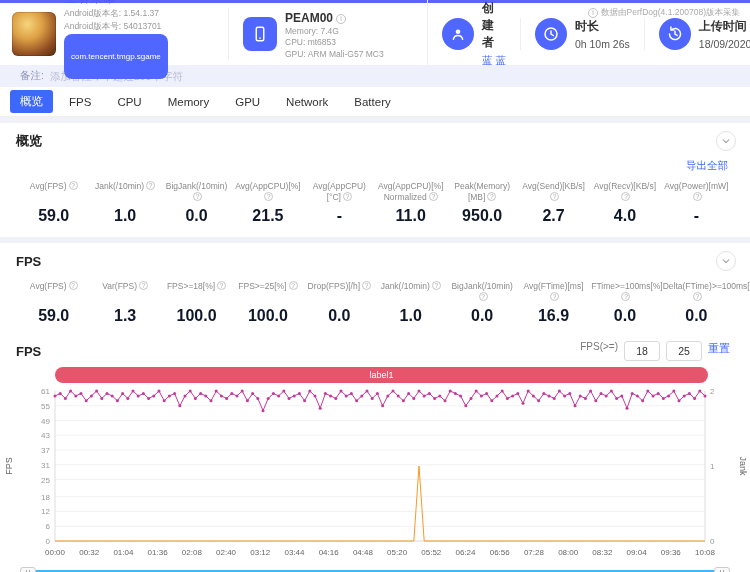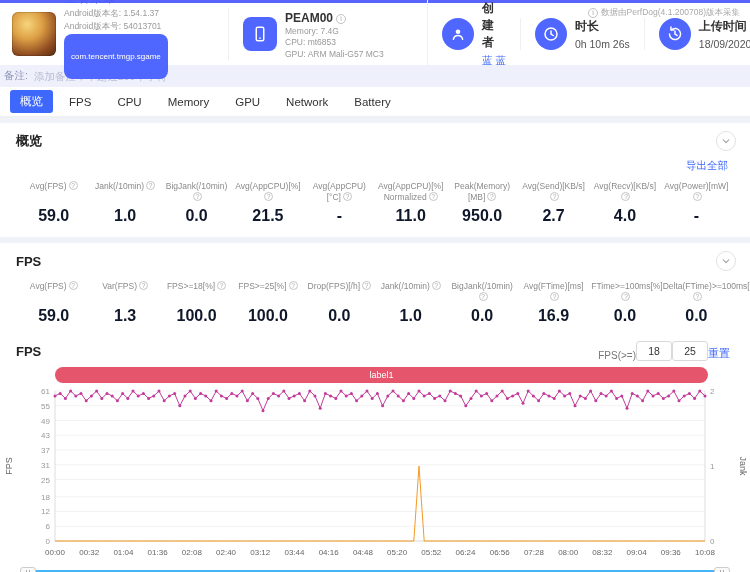--- a/index.html
+++ b/index.html
@@ -20,21 +20,21 @@
   .round-icon{width:32px;height:32px;border-radius:50%;background:#4f67ff;display:flex;align-items:center;justify-content:center;flex:none;}
   .dev-meta{display:flex;flex-direction:column;gap:0;width:128px;}
   .dev-name{font-size:12px;font-weight:bold;color:#333;}
   .kv-label{font-size:12px;font-weight:bold;color:#333;margin-bottom:3px;}
   .kv-value{font-size:10.5px;color:#555;white-space:nowrap;}
   .kv-value.blue{color:#3e68fc;}
   .mini-info{display:inline-block;width:10px;height:10px;border:1px solid #c2c2c2;border-radius:50%;
     color:#aaa;font-size:7px;line-height:8px;text-align:center;margin-left:3px;vertical-align:1px;}
   .src-note{position:absolute;top:4px;right:10px;font-size:8.5px;color:#aaa;display:flex;align-items:center;gap:3px;}
   
-  .remarks{height:22px;background:#eef0fb;display:flex;align-items:center;padding:0 4px;font-size:10.5px;}
+  .remarks{height:22px;background:#eef0fb;display:flex;align-items:center;padding:0 20px;font-size:10.5px;}
   .remarks .rlabel{color:#8f93b8;margin-right:6px;}
   .remarks input{border:none;background:transparent;outline:none;font-size:10.5px;color:#666;width:320px;}
   .remarks input::placeholder{color:#b9bdd6;}
   
   .tabbar{height:30px;display:flex;align-items:center;padding:0 10px;gap:6px;border-bottom:1px solid #f0f0f0;background:#fff;}
   .tab{font-size:11.5px;color:#333;padding:4px 10px;border-radius:3px;cursor:pointer;}
   .tab.active{background:#3e68fc;color:#fff;}
   .section-gap{height:6px;background:#f0f2f7;}
   
   .section{background:#fff;}
@@ -44,21 +44,21 @@
   .export-row{text-align:right;padding:0 22px 2px 0;}
   .export-link{color:#3e68fc;font-size:10.5px;cursor:pointer;}
   .metrics{display:flex;padding:6px 18px 12px;}
   .metric{flex:1;min-width:0;text-align:center;}
   .m-label{font-size:8.5px;color:#8a8a8a;line-height:1.3;min-height:22px;padding:0 2px;}
   .m-value{font-size:16px;font-weight:bold;color:#0f172a;margin-top:4px;}
   .info-ic{display:inline-block;width:9px;height:9px;border:1px solid #c5c5c5;border-radius:50%;color:#ababab;font-size:6.5px;line-height:7.5px;text-align:center;margin-left:2px;vertical-align:1px;}
   
   .chart-head{display:flex;align-items:center;padding:4px 20px 4px 16px;}
   .chart-title{font-size:13px;font-weight:bold;color:#222;}
-  .chart-controls{margin-left:auto;display:flex;align-items:flex-end;}
+  .chart-controls{margin-left:auto;display:flex;align-items:flex-start;gap:6px;}
   .thr-label{font-size:10px;color:#777;}
   .thr-input{width:36px;height:20px;border:1px solid #d9d9d9;border-radius:3px;text-align:center;font-size:10.5px;color:#333;outline:none;}
   .reset-btn{border:none;background:none;color:#3e68fc;font-size:11px;cursor:pointer;}
   .banner{margin:2px 42px 2px 55px;height:16px;background:#e5566d;border-radius:8px;color:#fff;
     font-size:9px;display:flex;align-items:center;justify-content:center;}
   svg text{font-family:"Liberation Sans","DejaVu Sans",sans-serif;}
   
   .chart-scroll{position:relative;height:13px;margin:2px 20px 8px;}
   .scroll-bar{position:absolute;left:2px;right:2px;top:3px;height:8px;background:#44b5f5;border-radius:4px;}
   .scroll-handle{position:absolute;top:0;width:16px;height:13px;background:#fafafa;border:1px solid #ccc;border-radius:3px;display:flex;align-items:center;justify-content:center;cursor:ew-resize;}

